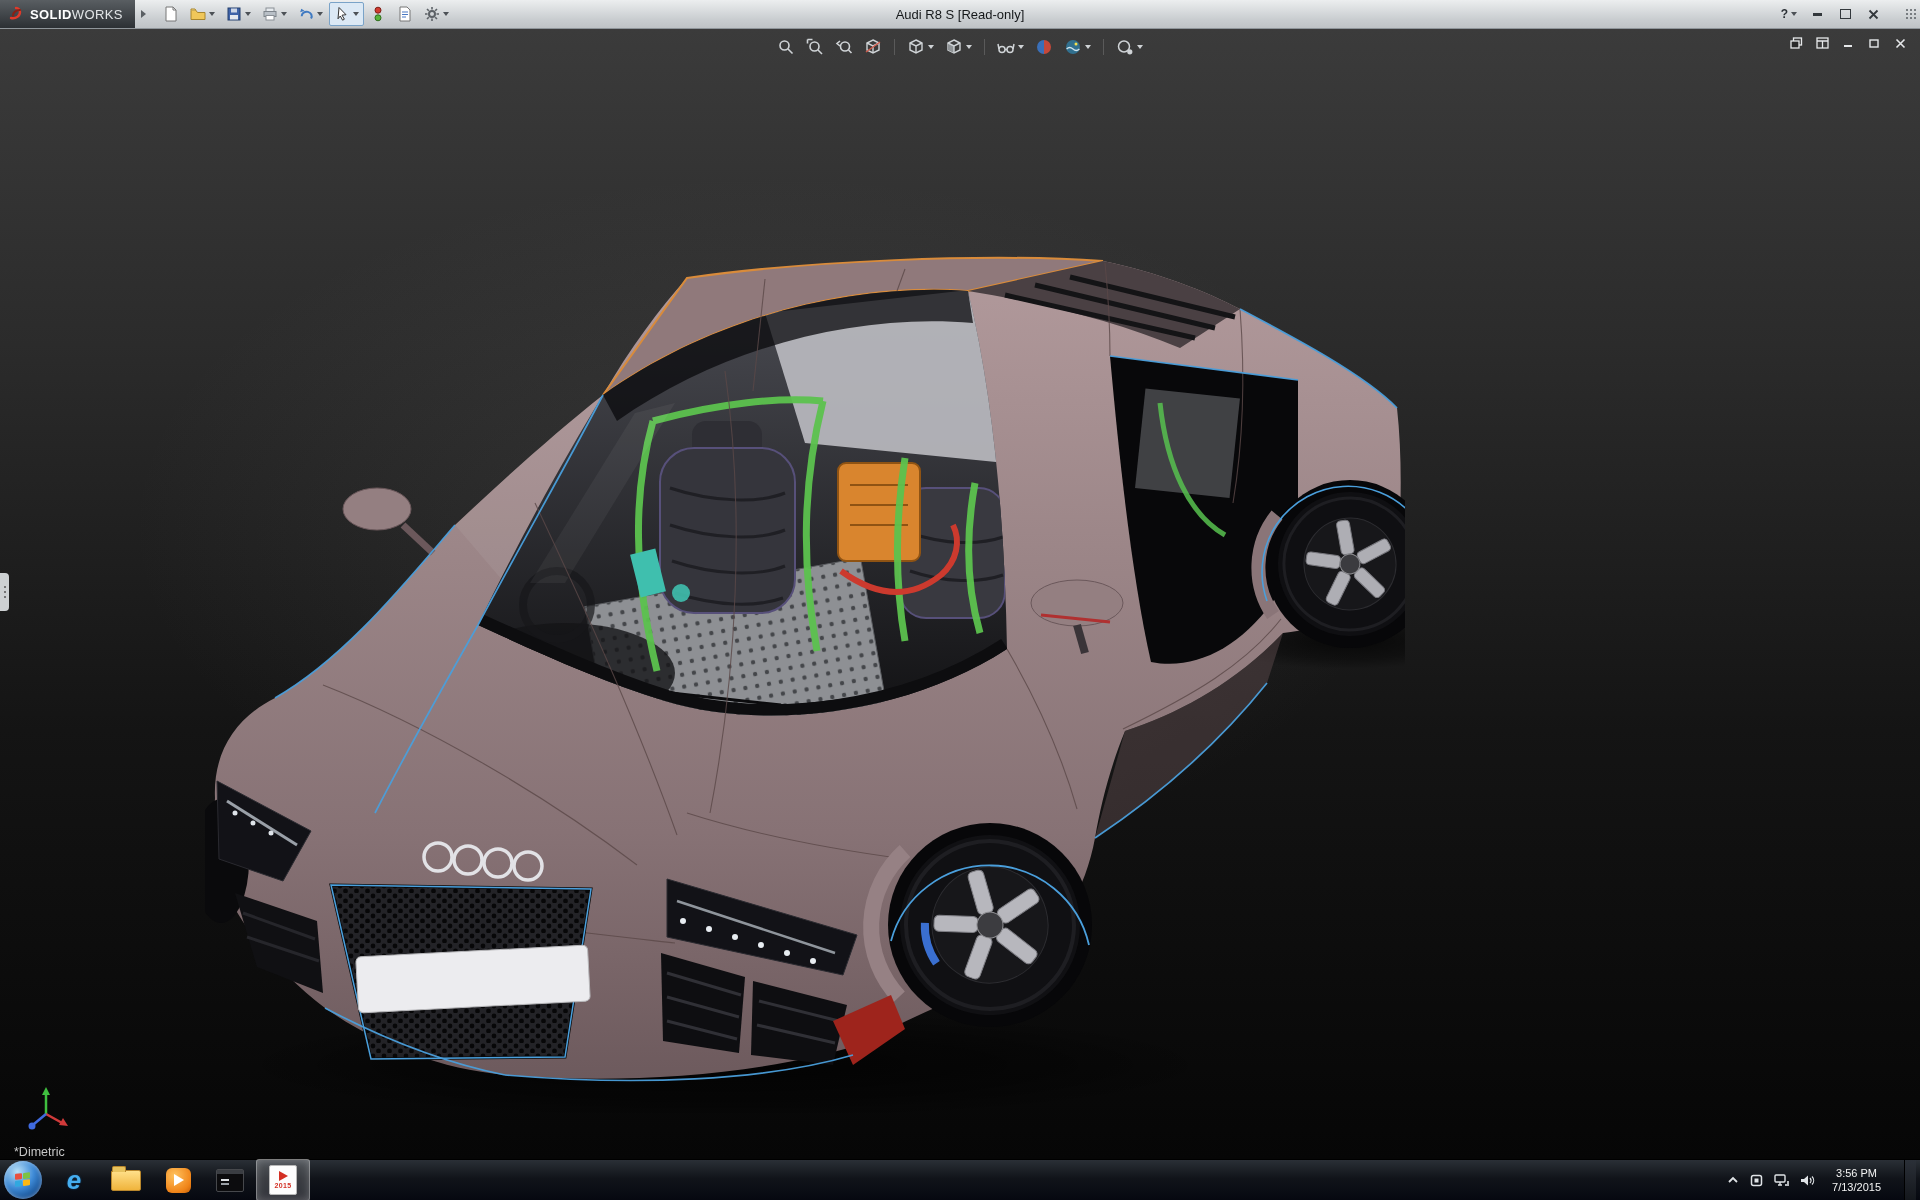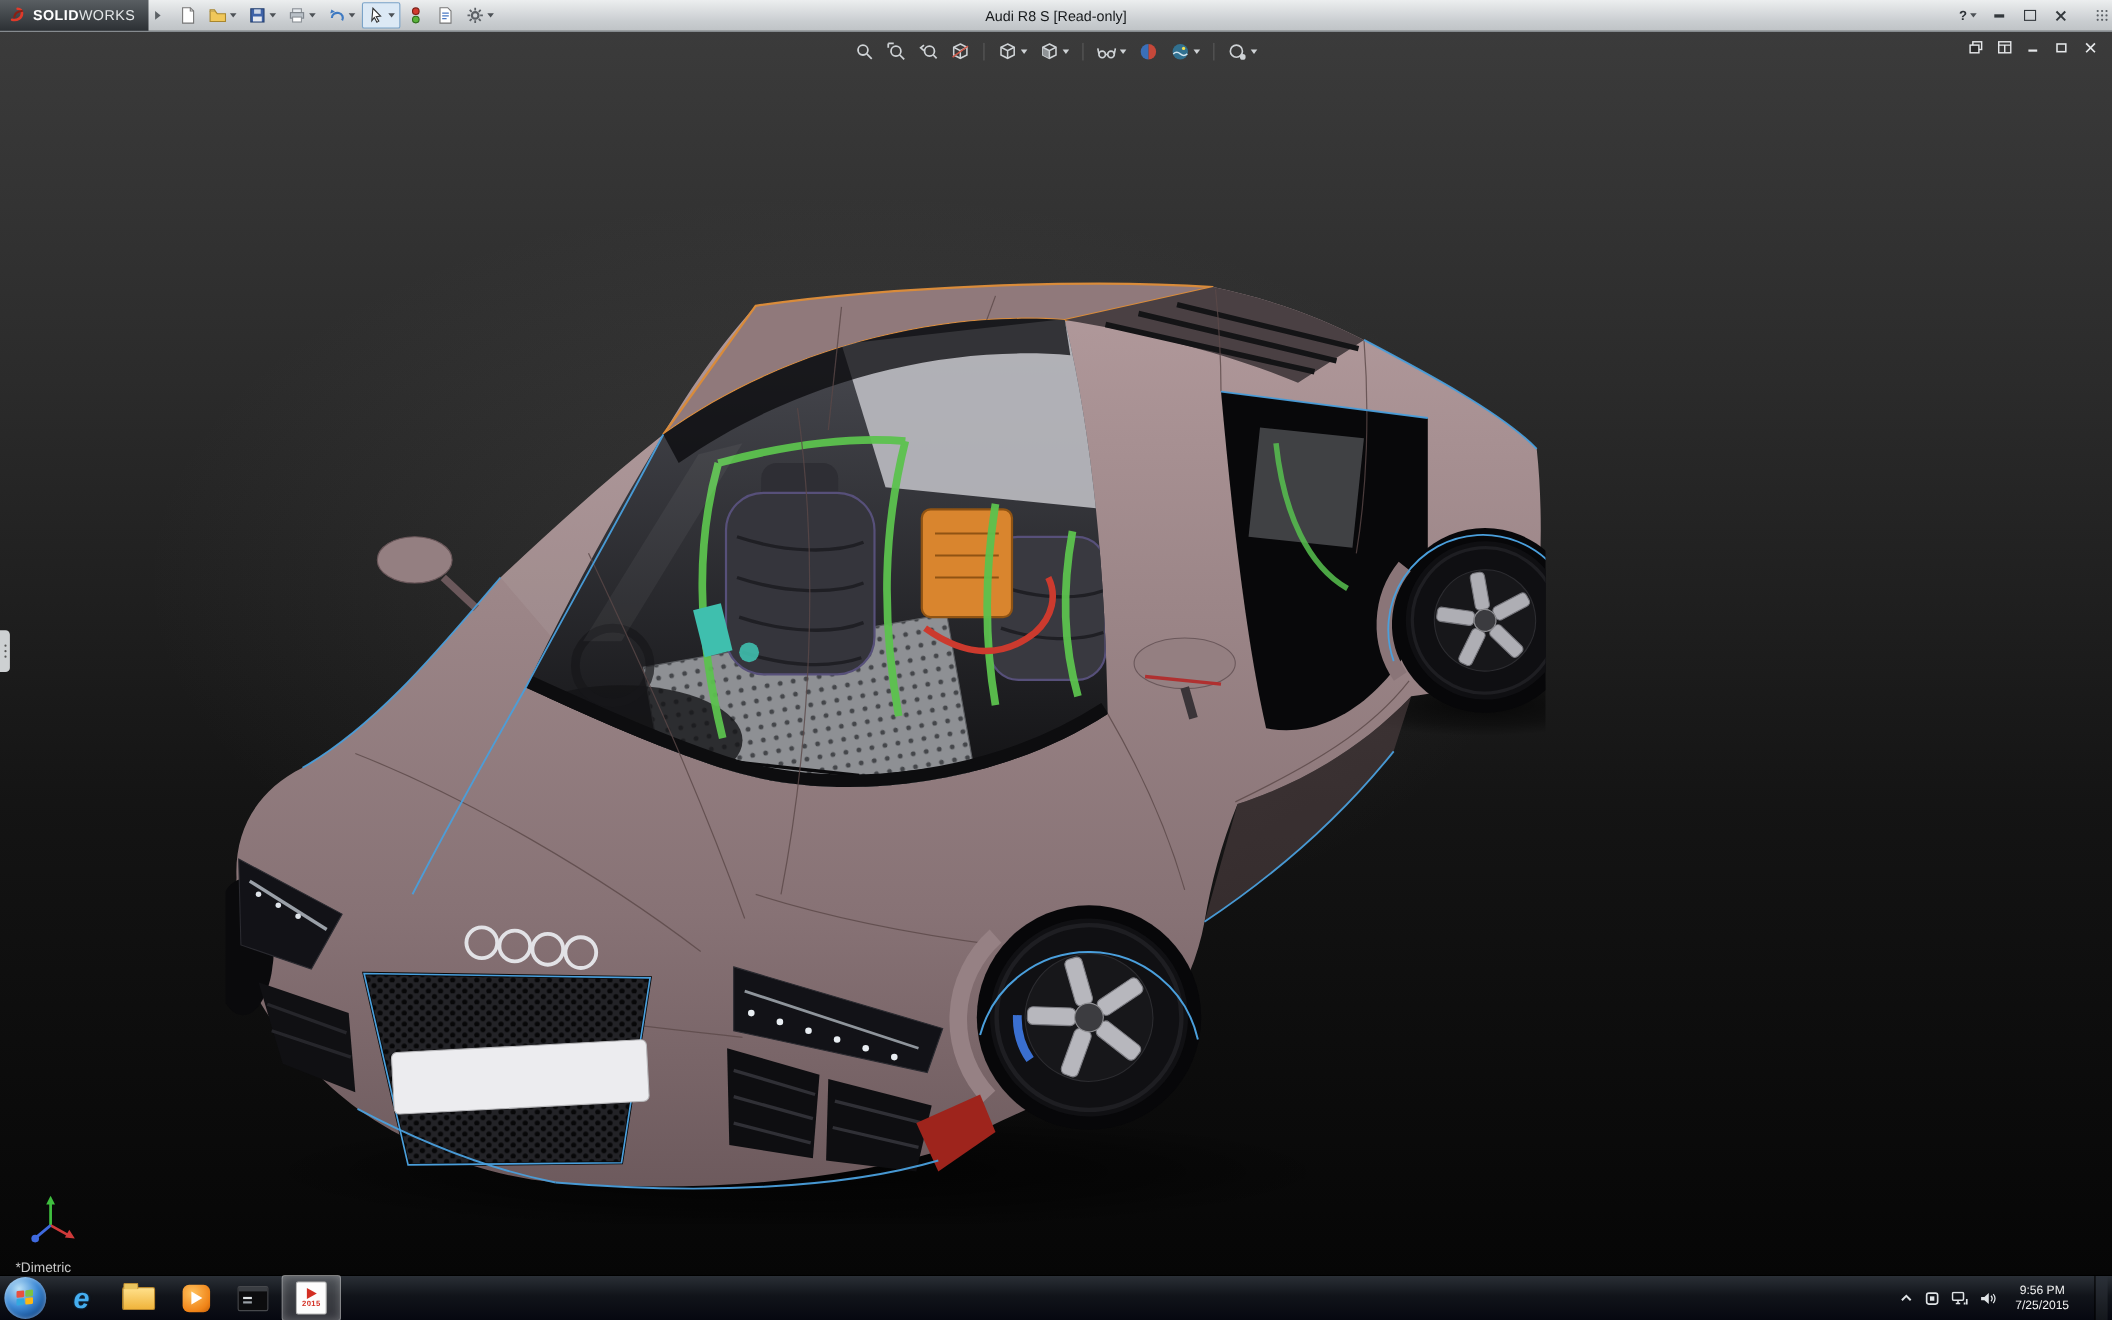--- a/index.html
+++ b/index.html
@@ -565,18 +565,18 @@
           <path d="M12 12v-2M14 12V7" stroke="#dfe3e6" stroke-width="1.6"></path>
         </svg>
     </span>
     <span class="trayic">
       <svg width="15" height="13" viewBox="0 0 15 13">
           <path d="M1 5h3l4-3.5v10L4 8H1z" fill="#dfe3e6"></path>
           <path d="M10 4c1.3 1.5 1.3 3.5 0 5M12 2.5c2.2 2.3 2.2 5.7 0 8" fill="none" stroke="#dfe3e6" stroke-width="1.2"></path>
         </svg>
     </span>
     <div class="clock">
-      <div>9:56 PM</div>
-      <div>7/25/2015</div>
+      <div>3:56 PM</div>
+      <div>7/13/2015</div>
     </div>
     <div class="showdesk"></div>
   </div>
 </div>
 
 </body></html>

